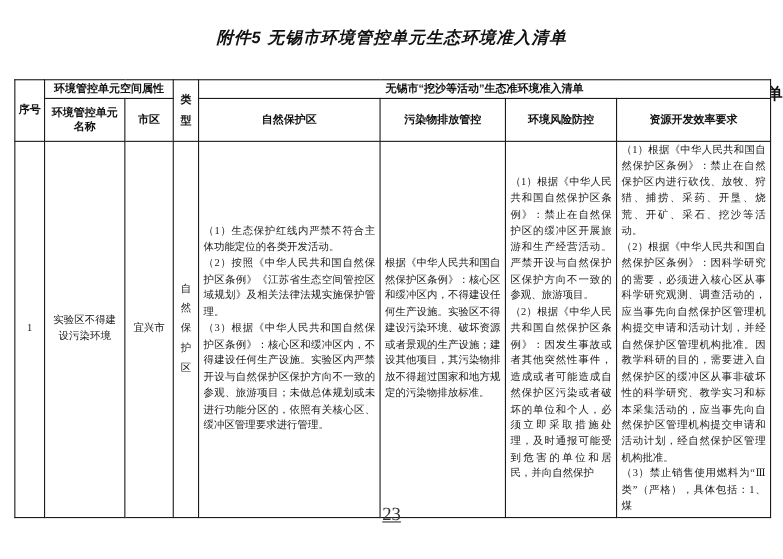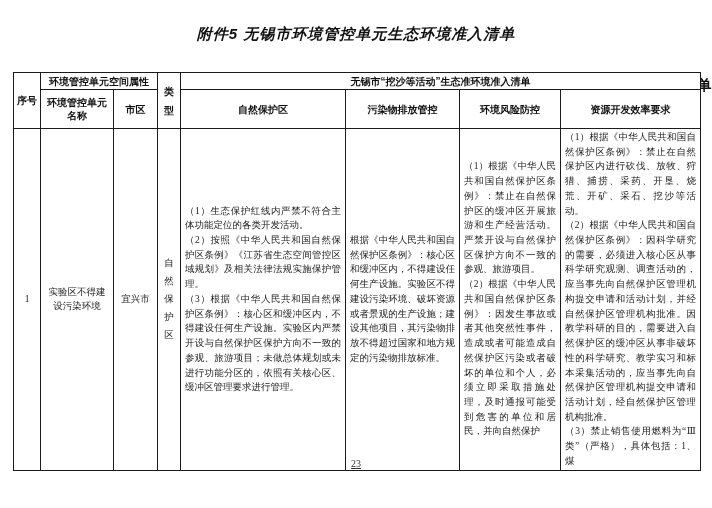--- a/index.html
+++ b/index.html
@@ -41,21 +41,21 @@
     line-height:1.9;text-align:center;
   }
   td.c-text{
     text-align:justify;white-space:pre-line;padding:2px 6px;
     color:#1a1a1a;
   }
   td.c-text-top{vertical-align:top;}
   td.row-body{height:323px;}
   .page-number{
     position:absolute;left:0;right:0;top:458px;text-align:center;
-    font-size:10px;color:#333;text-decoration:underline;
+    font-size:17px;color:#333;text-decoration:underline;
   }
 </style>
 </head>
 <body>
 
 <h1 class="doc-title">附件5 无锡市环境管控单元生态环境准入清单</h1>
 
 <h2 class="section-heading">一、无锡市优先保护单元生态环境准入清单</h2>
 
 <table class="access-table">

